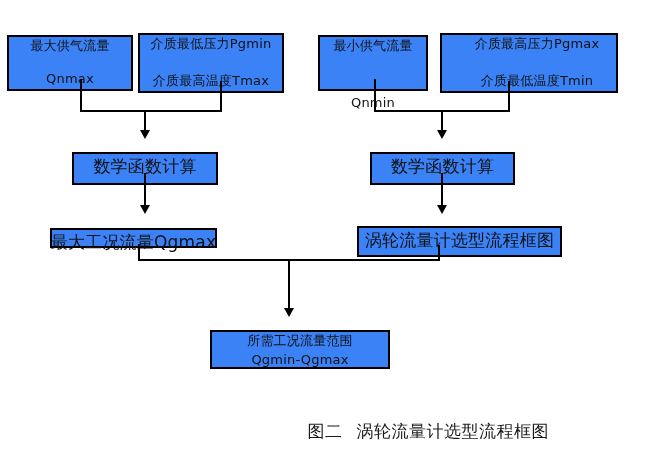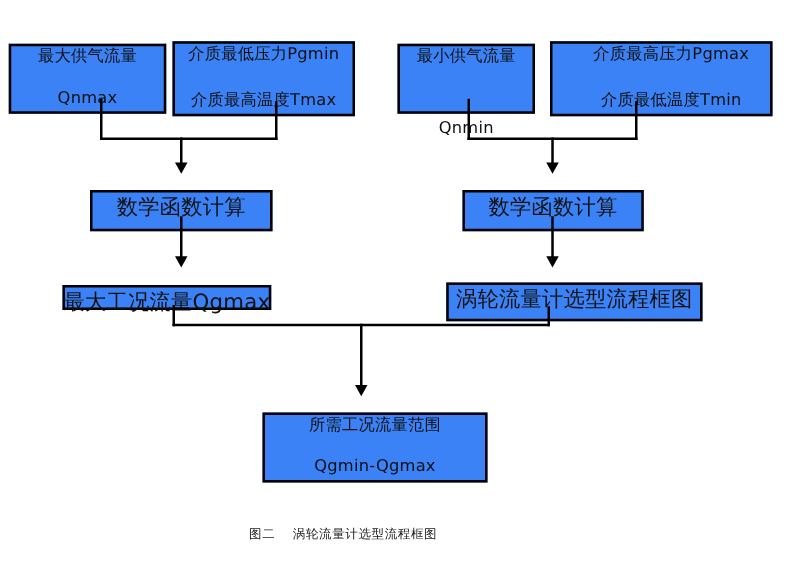--- a/index.html
+++ b/index.html
@@ -57,22 +57,22 @@
     width: 0;
     height: 0;
     border-left: 5px solid transparent;
     border-right: 5px solid transparent;
     border-top: 9px solid #000000;
   }
   .caption {
     position: absolute;
     left: 0;
     width: 549px;
-    text-align: center;
-    font-size: 10px;
+    text-align: right;
+    font-size: 17px;
     color: #1a1a1a;
     letter-spacing: 0.5px;
   }
   .caption .gap {
     display: inline-block;
     width: 14px;
   }
 </style>
 </head>
 <body>
@@ -132,21 +132,21 @@
   <div class="node single" style="left:357px; top:214px; width:205px; height:31px;">
     <span class="line">涡轮流量计选型流程框图</span>
   </div>
 
   <div class="vline" style="left:138px; top:244px; height:17px;"></div>
   <div class="vline" style="left:438px; top:245px; height:16px;"></div>
   <div class="hline" style="left:138px; top:259px; width:302px;"></div>
   <div class="vline" style="left:288px; top:259px; height:51px;"></div>
   <div class="arrowhead" style="left:284px; top:308px;"></div>
 
-  <div class="node" style="left:210px; top:318px; width:180px; height:56px;">
+  <div class="node" style="left:210px; top:318px; width:180px; height:39px;">
     <span class="line">所需工况流量范围</span>
     <span class="line">Qgmin-Qgmax</span>
   </div>
 
   <div class="caption" style="top:420px;">
     <span>图二</span><span class="gap"></span><span>涡轮流量计选型流程框图</span>
   </div>
 
 </div>
 

